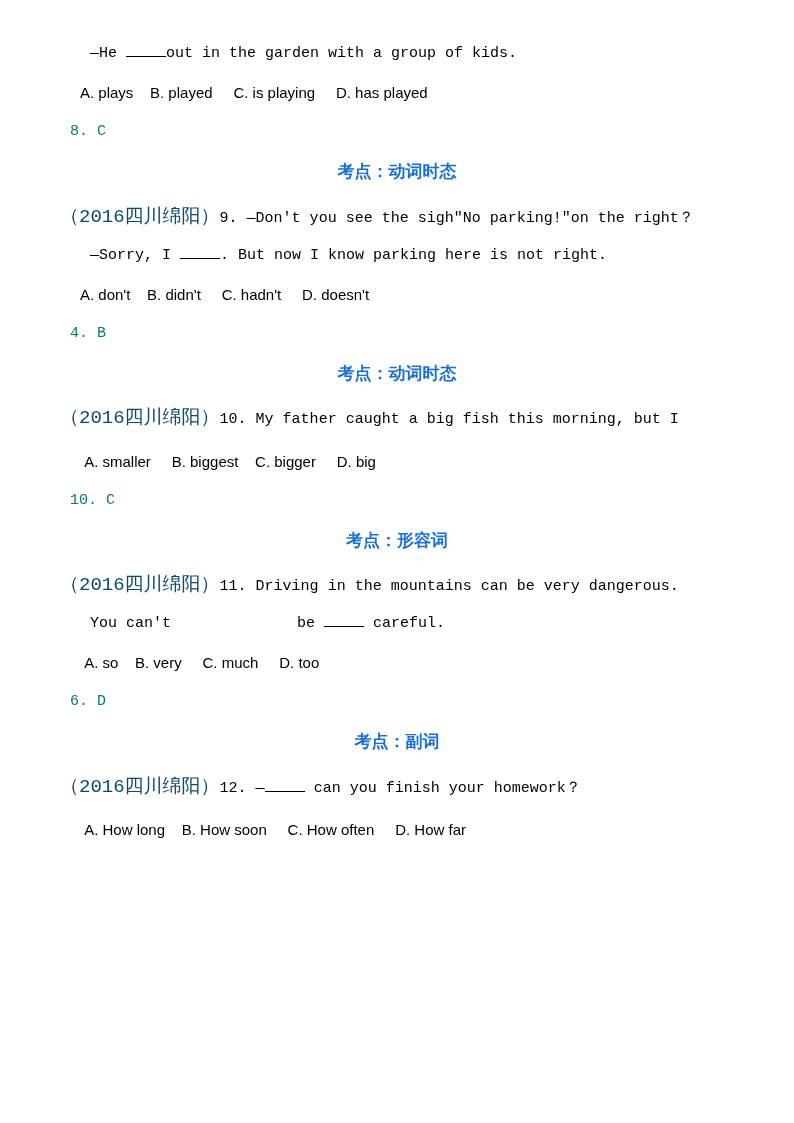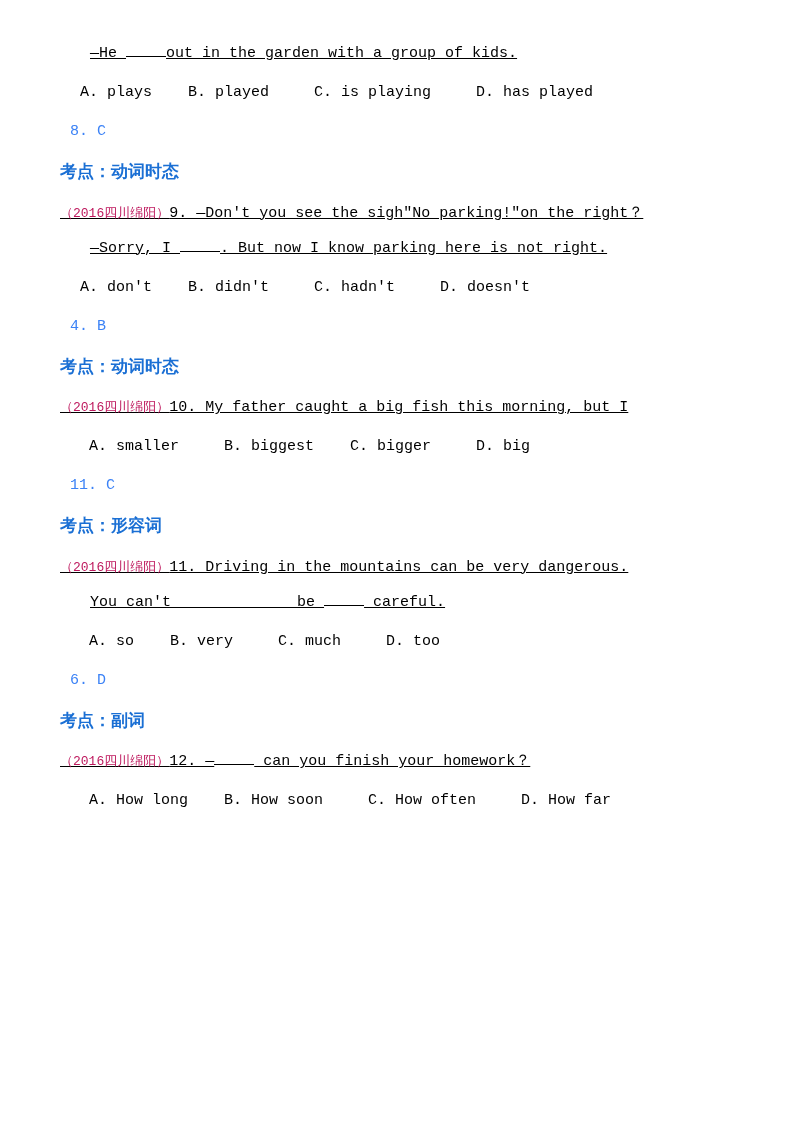--- a/index.html
+++ b/index.html
@@ -15,47 +15,47 @@
       font-size: 16px;
       color: #000000;
       padding: 40px 60px;
       line-height: 1.8;
     }
     .question-line {
       margin-bottom: 8px;
       font-size: 15px;
       font-family: "Courier New", monospace;
       color: #000;
-      text-decoration: underline;
     }
     .options-line {
       margin-bottom: 10px;
       font-size: 15px;
-      font-family: Liberation Mono, monospace;
+      font-family: Liberation Sans, sans-serif;
       color: #000;
       padding-left: 20px;
     }
     .answer-line {
-      color: #3b82f6;
+      color: #0f766e;
       font-size: 15px;
       font-family: "Courier New", monospace;
       margin-bottom: 8px;
       padding-left: 10px;
     }
     .kaodian {
       color: #1a6fd4;
       font-size: 17px;
       font-weight: bold;
       font-family: "SimHei", "黑体", sans-serif;
       margin-top: 8px;
       margin-bottom: 8px;
+      text-align: center;
     }
     .source {
-      color: #be185d;
-      font-size: 13px;
+      color: #0c4a6e;
+      font-size: 19px;
       font-family: "Courier New", monospace;
       margin-top: 24px;
     }
     .block {
       margin-bottom: 12px;
     }
     .blank {
       display: inline-block;
       width: 40px;
       border-bottom: 1px solid #000;
@@ -117,21 +117,21 @@
   </div>
 </div>
 
 <div class="block">
   <div class="options-line">
     &nbsp;A. smaller &nbsp;&nbsp;&nbsp; B. biggest &nbsp;&nbsp; C. bigger &nbsp;&nbsp;&nbsp; D. big
   </div>
 </div>
 
 <div class="block">
-  <div class="answer-line">11. C</div>
+  <div class="answer-line">10. C</div>
 </div>
 
 <div class="block">
   <div class="kaodian">考点：形容词</div>
 </div>
 
 <div class="block">
   <div class="question-line">
     <span class="source">（2016四川绵阳）</span>11. Driving in the mountains can be very dangerous.
   </div>

